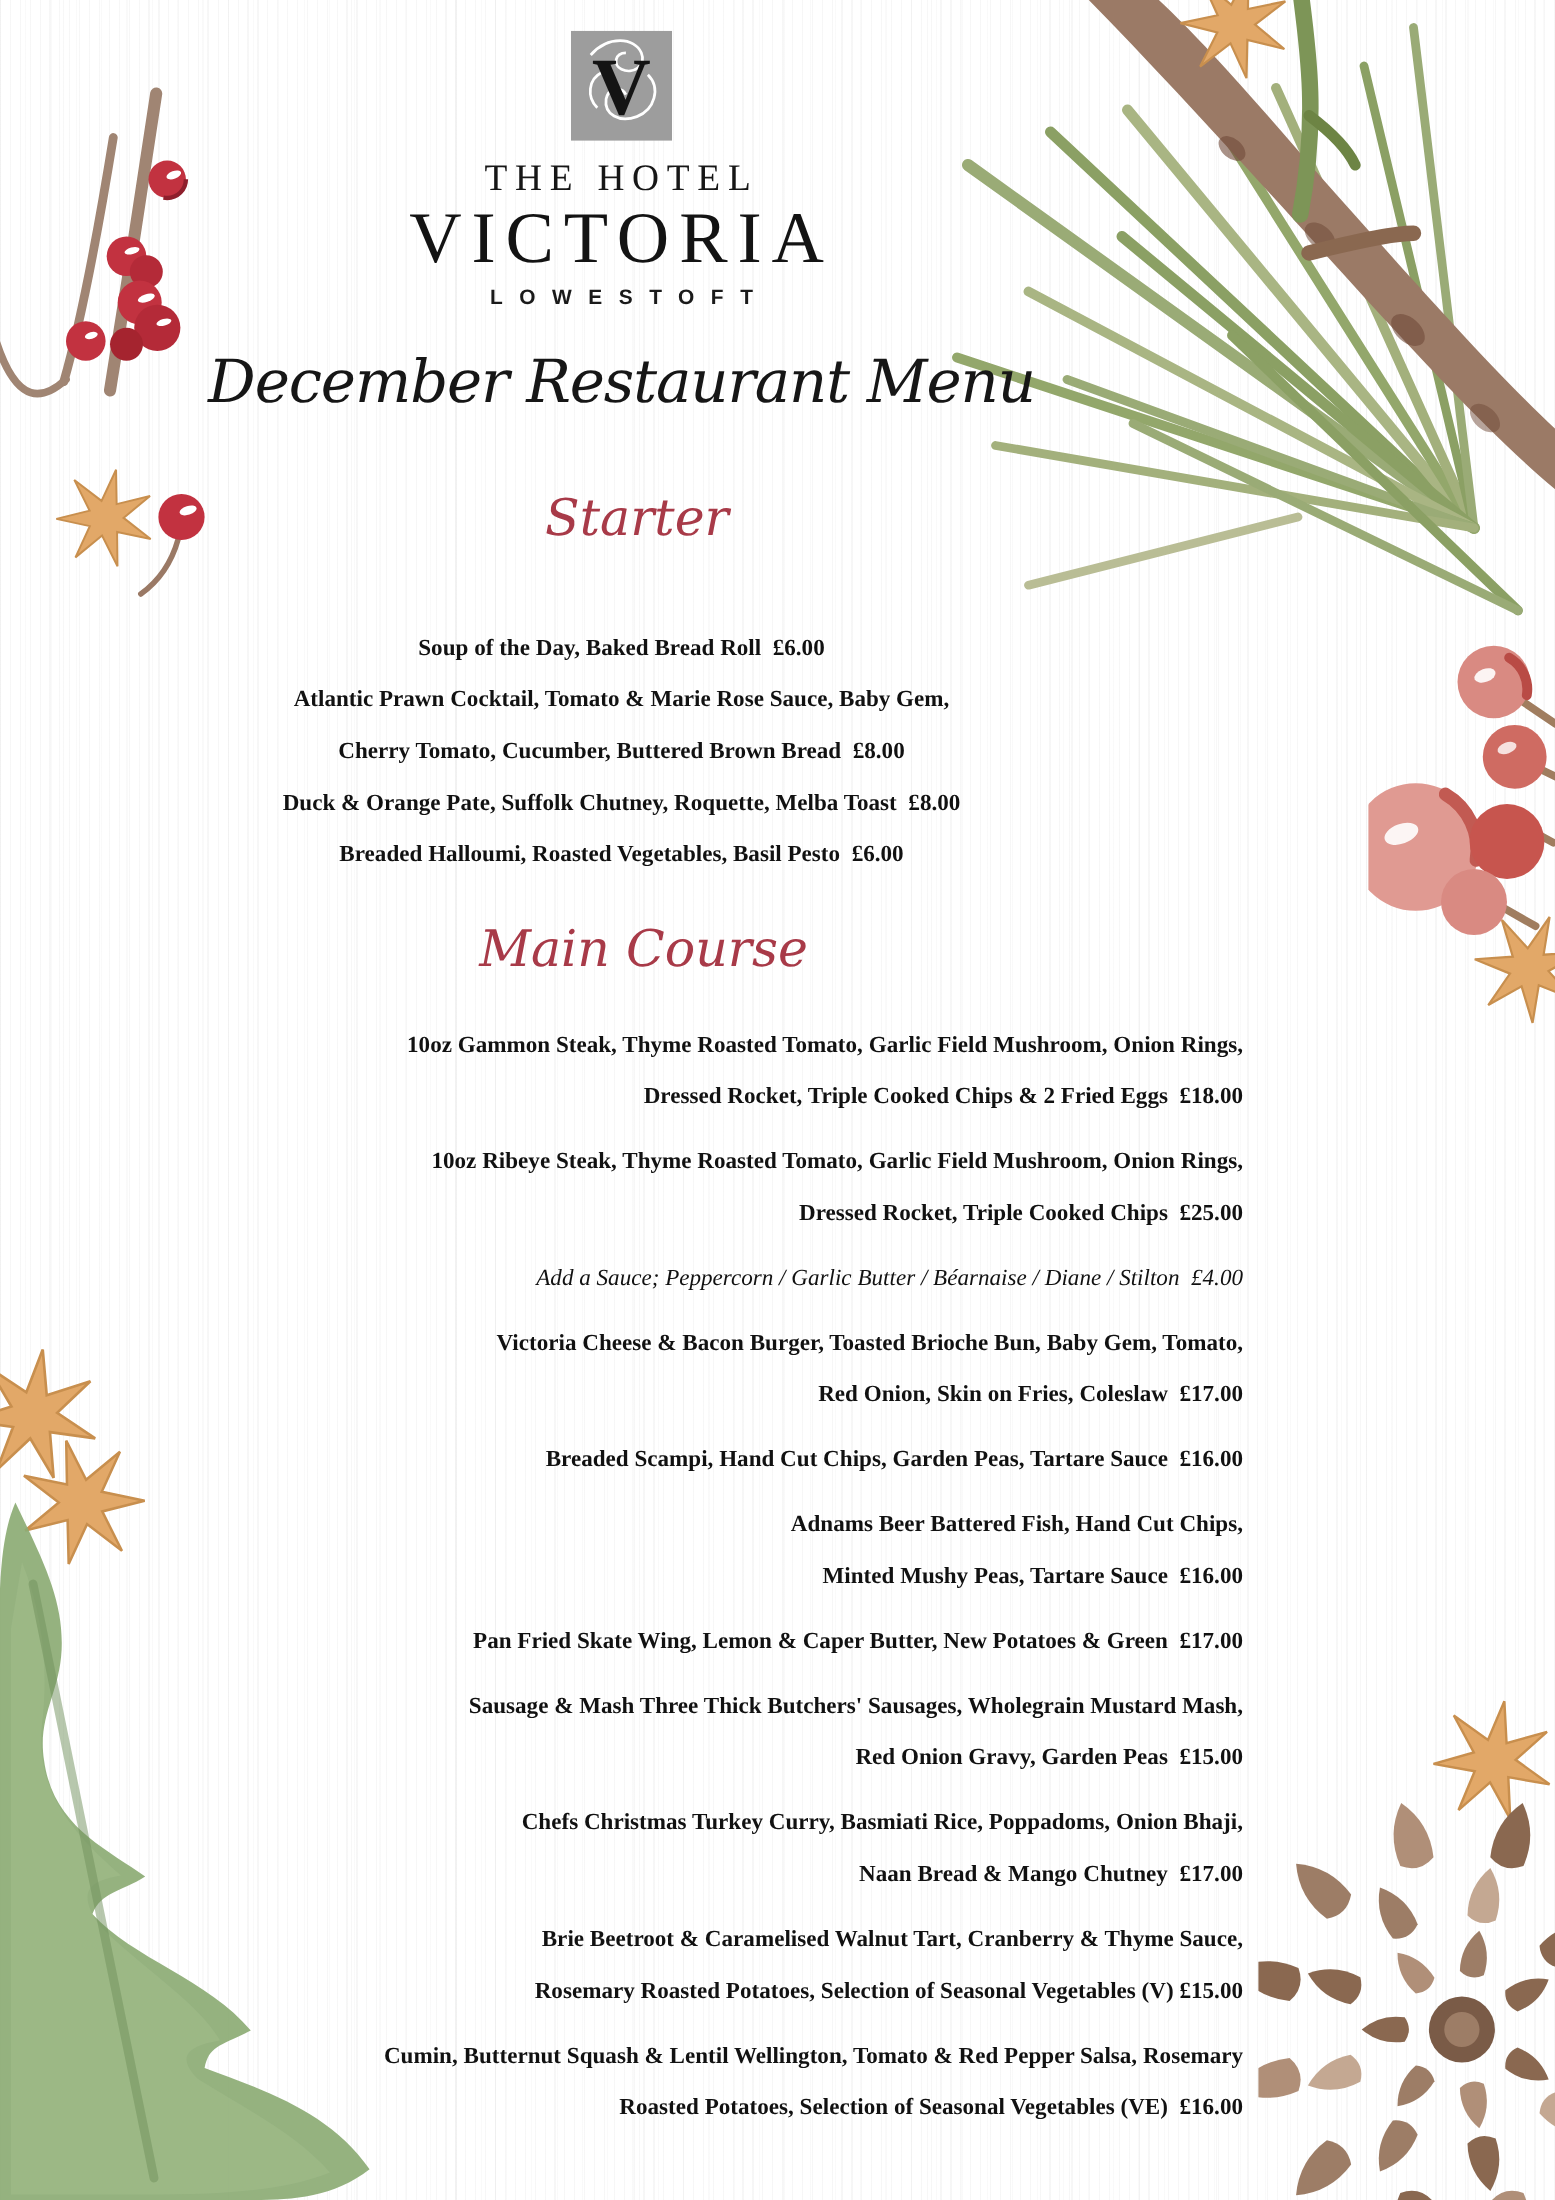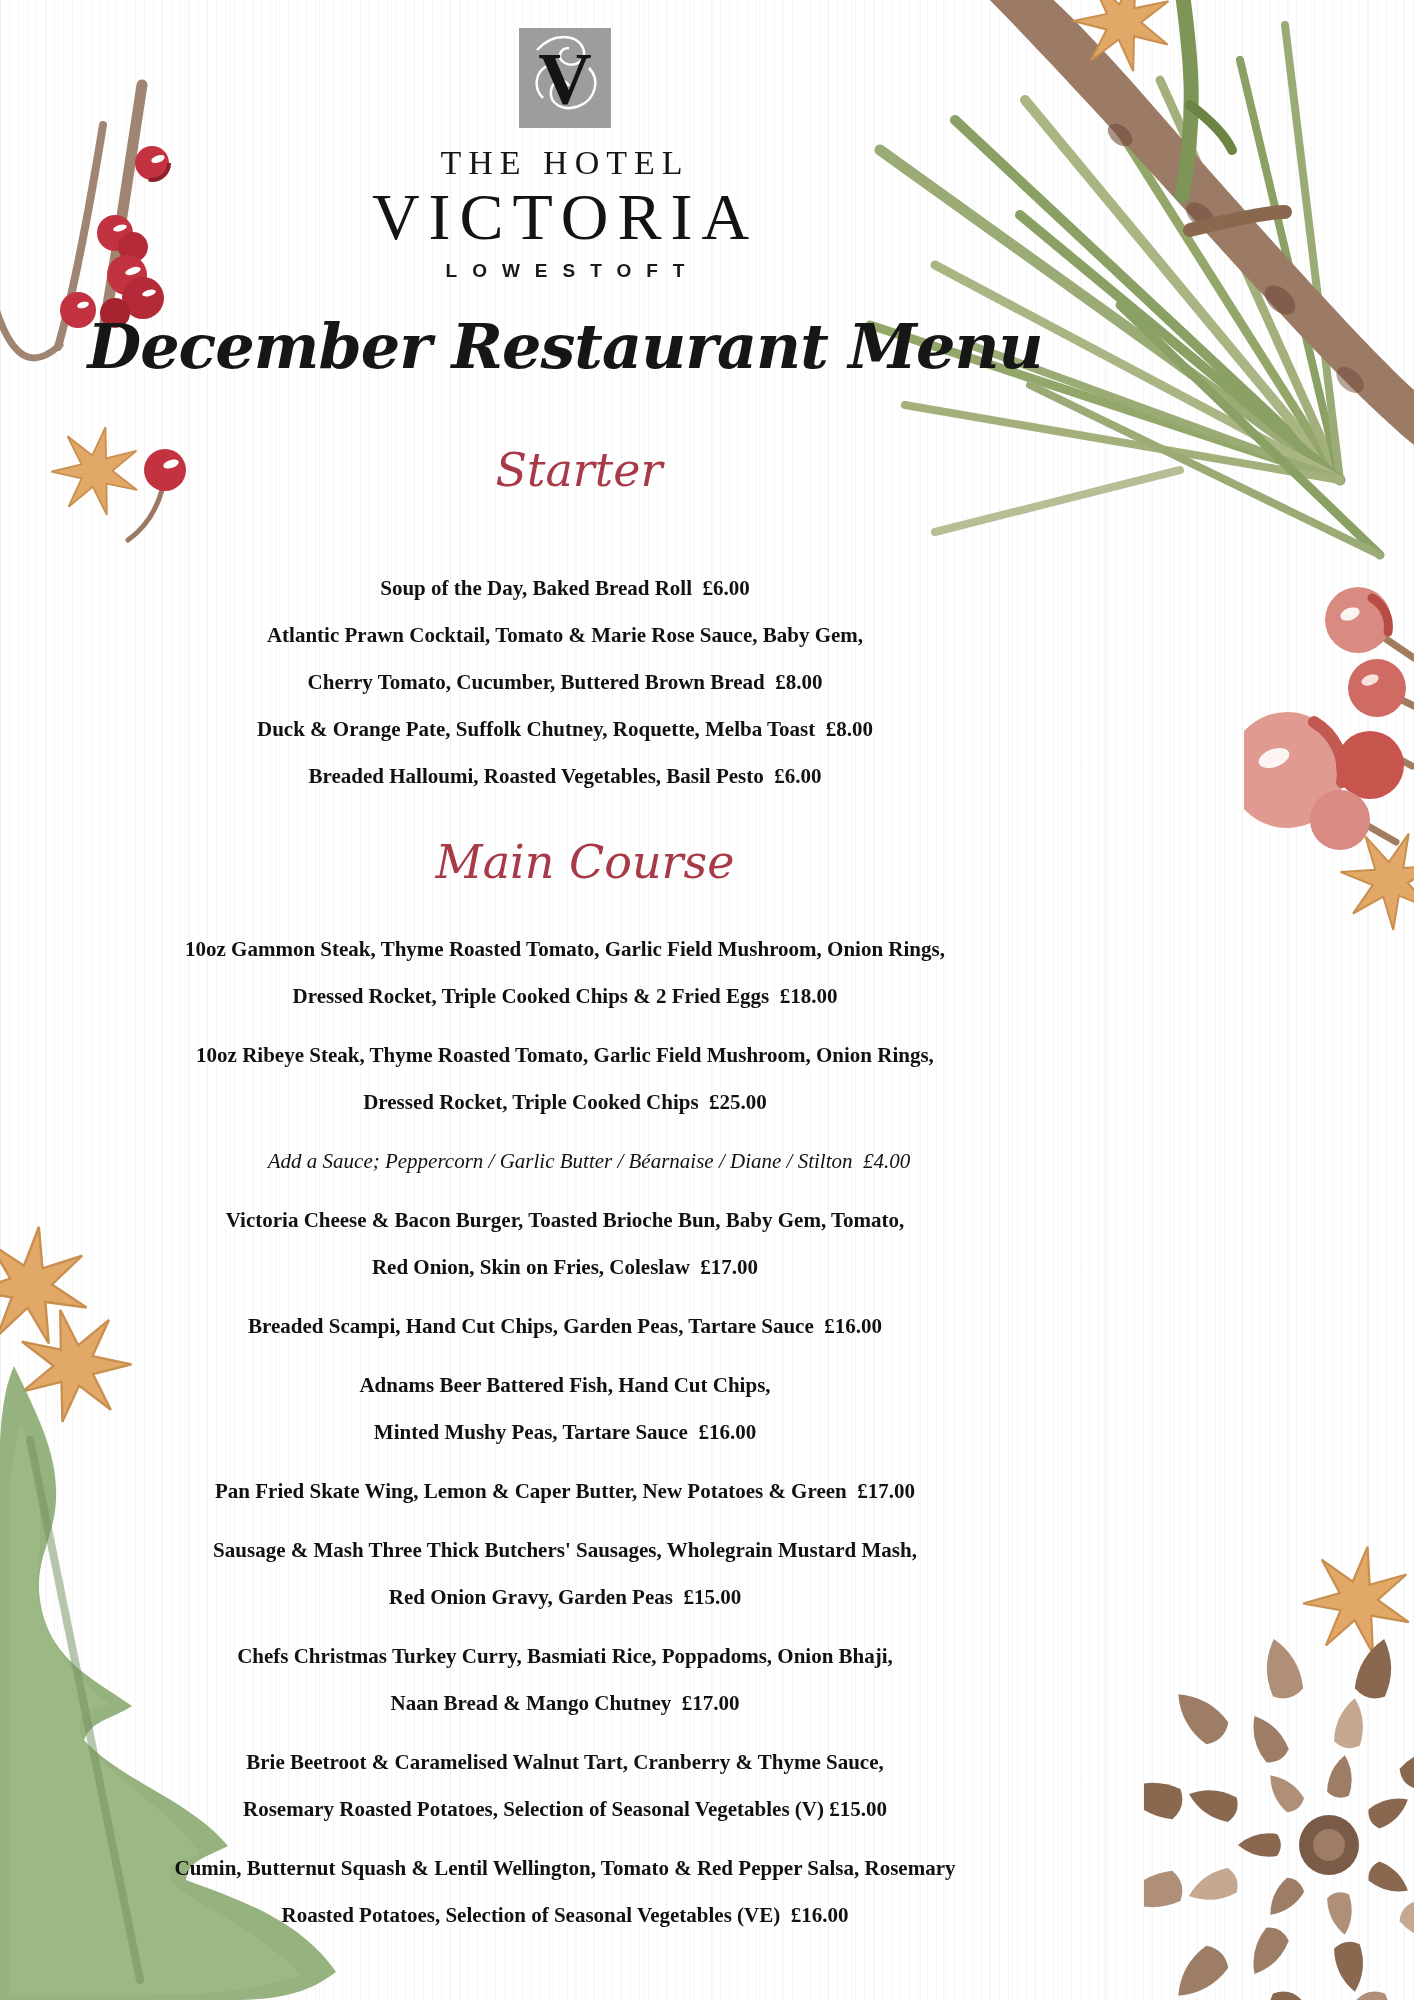--- a/index.html
+++ b/index.html
@@ -19,36 +19,36 @@
   .deco{position:absolute;pointer-events:none;}
   .content{
     position:absolute;left:0;top:0;width:1130px;height:2000px;
     text-align:center;z-index:5;
   }
   .logo{width:92px;height:100px;margin:28px auto 0 auto;display:block;}
   .brand-line1{margin-top:16px;font-size:34px;line-height:38px;letter-spacing:7px;color:#161616;}
   .brand-line2{font-size:66px;line-height:70px;letter-spacing:9px;font-weight:400;color:#131313;}
   .brand-line3{margin-top:8px;font-family:"Liberation Sans",sans-serif;font-weight:bold;font-size:19px;line-height:22px;letter-spacing:15px;color:#1a1a1a;text-indent:15px;}
   .page-title{
-    margin-top:10px;font-size:62px;line-height:110px;
-    font-family:"DejaVu Serif",serif;font-style:italic;font-weight:700;
+    margin-top:10px;font-size:54px;line-height:110px;
+    font-family:"DejaVu Serif",serif;font-style:italic;font-weight:400;
     color:#161616;letter-spacing:-1px;
   }
   .section-heading{
     font-family:"DejaVu Serif",serif;font-style:italic;font-weight:400;
     font-size:46px;line-height:64px;color:#a83a48;
   }
   .heading-starter{margin-top:36px;padding-left:28px;}
   .heading-main{margin-top:30px;padding-left:40px;}
   .items{font-weight:bold;font-size:21px;}
   .items p{line-height:47px;}
   .starter-items{margin-top:63px;}
   .starter-items p{margin:0;}
   .main-items{margin-top:32px;}
-  .main-items p{margin:0 0 12px 0;}
+  .main-items p{margin:0 0 12px 0;text-align:right;}
   .item-note{font-style:italic;font-weight:normal;font-family:"Liberation Serif",serif;padding-left:48px;}
 </style>
 </head>
 <body>
 
 <svg width="0" height="0" style="position:absolute" aria-hidden="true">
   <defs>
     <path id="star7" d="M50,0 L57.8,33.8 L89.1,18.8 L67.5,46 L98.7,61.1 L64.1,61.2 L71.7,95.1 L50,68 L28.3,95.1 L35.9,61.2 L1.3,61.1 L32.5,46 L10.9,18.8 L42.2,33.8 Z" fill="#e2a868" stroke="#c88f4e" stroke-width="2"></path>
     <path id="pscale" d="M0,-13 Q26,-17 46,0 Q26,17 0,13 Q-9,0 0,-13 Z"></path>
   </defs>

